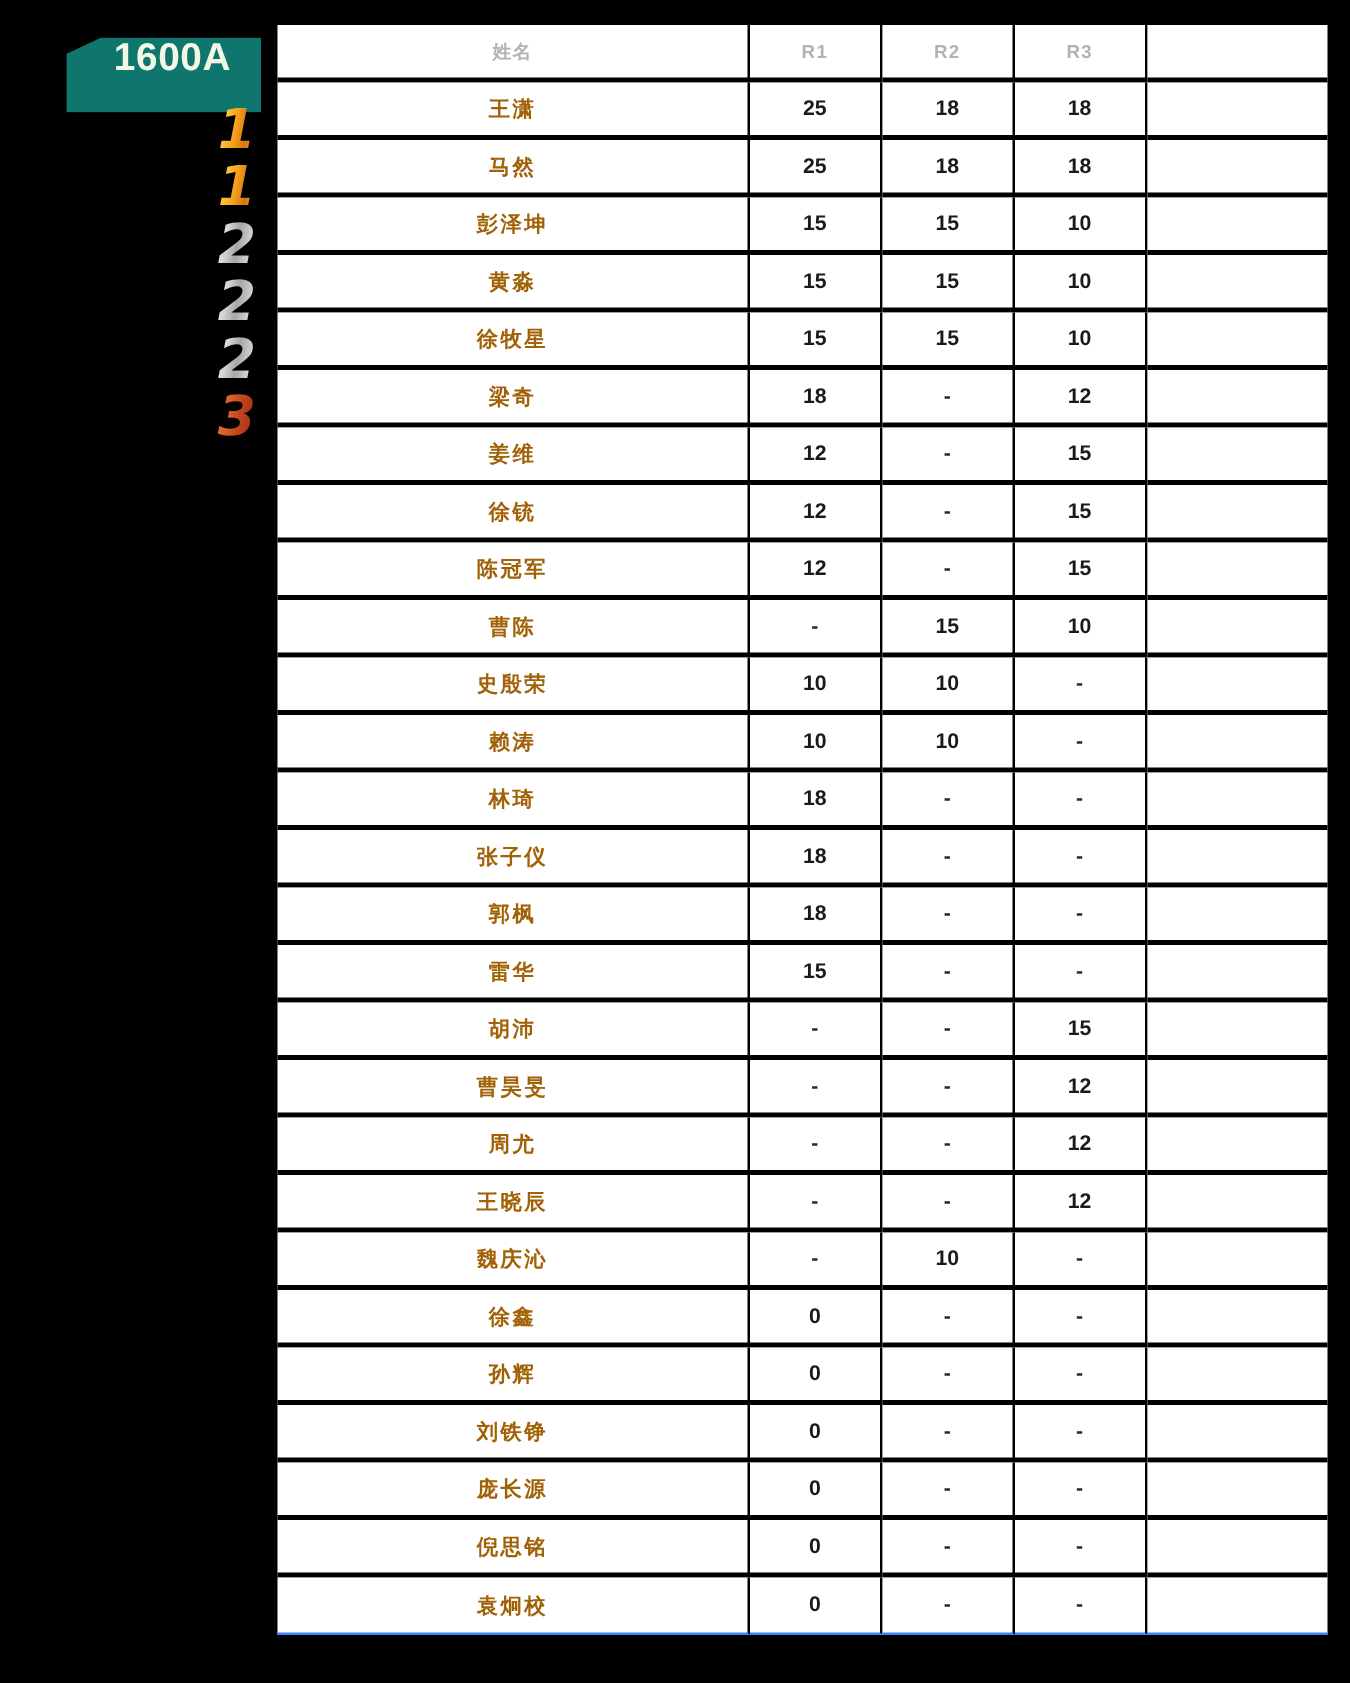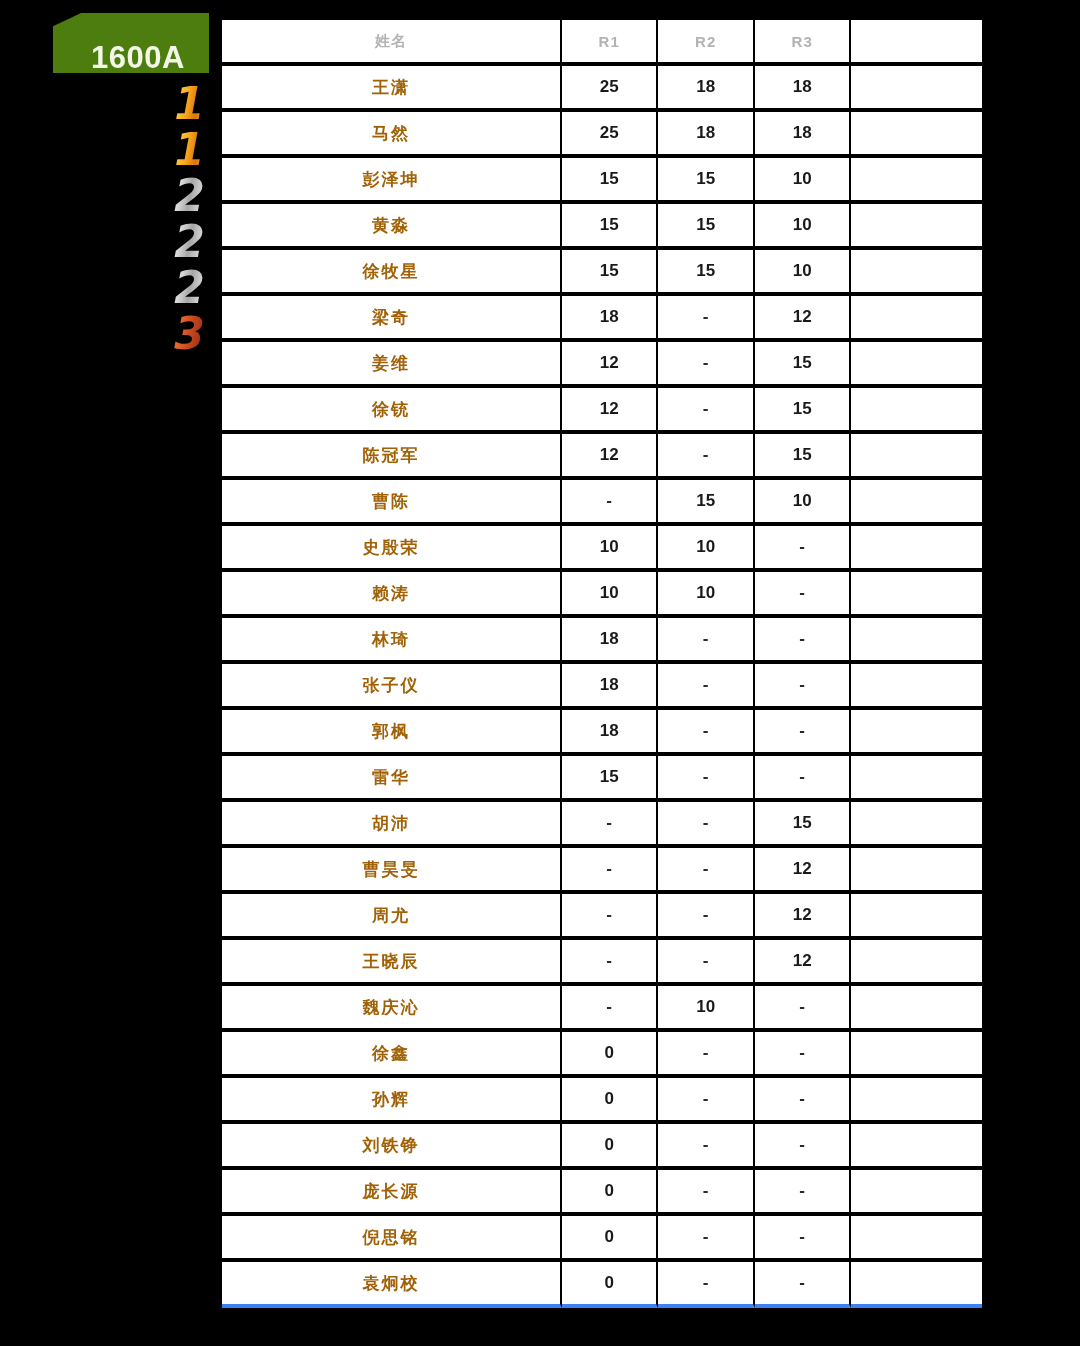--- a/index.html
+++ b/index.html
@@ -19,28 +19,28 @@
   #banner-wrap {
     position: absolute;
     left: 0px;
     top: 0px;
     width: 222px;
     height: 1346px;
   }
   #category-banner {
     position: absolute;
     left: 53px;
-    top: 13px;
+    top: 30px;
     width: 156px;
     height: 60px;
-    background: #4d7c0f;
+    background: #0f766e;
     -webkit-clip-path: polygon(0% 22%, 18% 0%, 100% 0%, 100% 100%, 0% 100%);
     clip-path: polygon(0% 22%, 18% 0%, 100% 0%, 100% 100%, 0% 100%);
     display: flex;
-    align-items: flex-end;
+    align-items: flex-start;
     justify-content: center;
   }
   #category-banner .label {
     color: #F2F7E6;
     font-size: 31px;
     font-weight: bold;
     letter-spacing: 0.5px;
     line-height: 1;
     padding-left: 14px;
   }
@@ -79,36 +79,36 @@
   }
   .rank-bronze {
     background-image: linear-gradient(100deg, #F07A3A 0%, #E1622A 28%, #C0451C 58%, #A63718 80%, #D4602A 100%);
   }
 
   
   #score-table {
     position: absolute;
     left: 222px;
     top: 20px;
-    width: 760px;
+    width: 840px;
     border-collapse: separate;
     border-spacing: 0;
   }
   #score-table tr { }
   #score-table td, #score-table th {
     background: #FFFFFF;
     height: 46px;
     padding: 0;
     text-align: center;
     vertical-align: middle;
     border-bottom: 4px solid #000000;
     border-right: 2px solid #000000;
     box-sizing: border-box;
   }
-  #score-table tr:last-child td { border-bottom: 4px solid #3b82f6; }
+  #score-table tr:last-child td { border-bottom: 2px solid #3b82f6; }
   #score-table td.col-total, #score-table th.col-total { border-right: 0; }
 
   th.col-name, td.col-name { width: 364px; border-right: 3px solid #000000; }
   th.col-r, td.col-r { width: 102px; border-right: 2px solid #d9d9d9; }
   th.col-total, td.col-total { width: 139px; }
 
   thead th {
     color: #B3B3B3;
     font-size: 15px;
     font-weight: bold;

